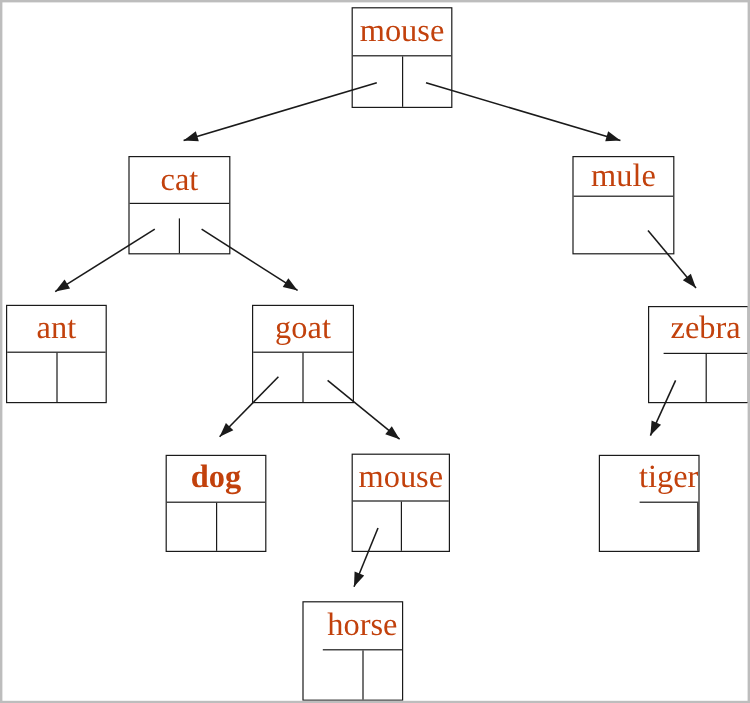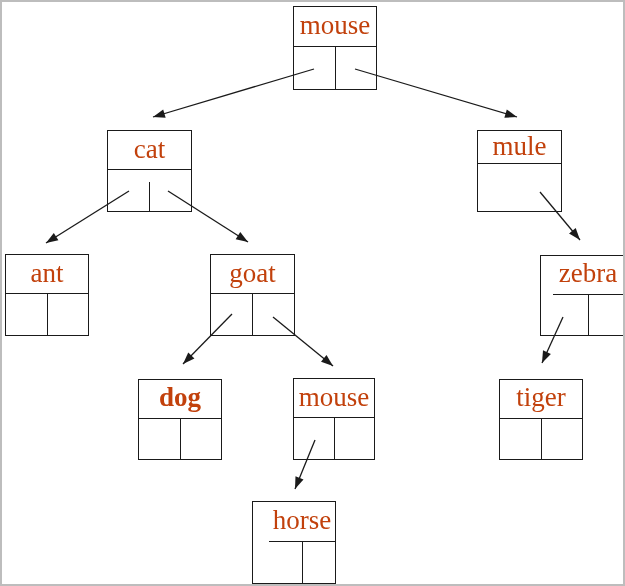--- a/index.html
+++ b/index.html
@@ -131,21 +131,21 @@
       <div class="cell right"></div>
     </div>
   </div>
       <div class="node" style="left: 291px; top: 376px; width: 82px; height: 82px;">
     <div class="node-label">mouse</div>
     <div class="node-cells">
       <div class="cell left"></div>
       <div class="cell right"></div>
     </div>
   </div>
-      <div class="node" style="left: 497px; top: 377px; width: 84px; height: 81px;">
+      <div class="node" style="left: 497px; top: 377px; width: 84px; height: 81px; align-items: flex-end;">
     <div class="node-label">tiger</div>
     <div class="node-cells">
       <div class="cell left"></div>
       <div class="cell right"></div>
     </div>
   </div>
       <div class="node" style="left: 250px; top: 499px; width: 84px; height: 83px; padding-left: 16px;">
     <div class="node-label">horse</div>
     <div class="node-cells">
       <div class="cell left"></div>

